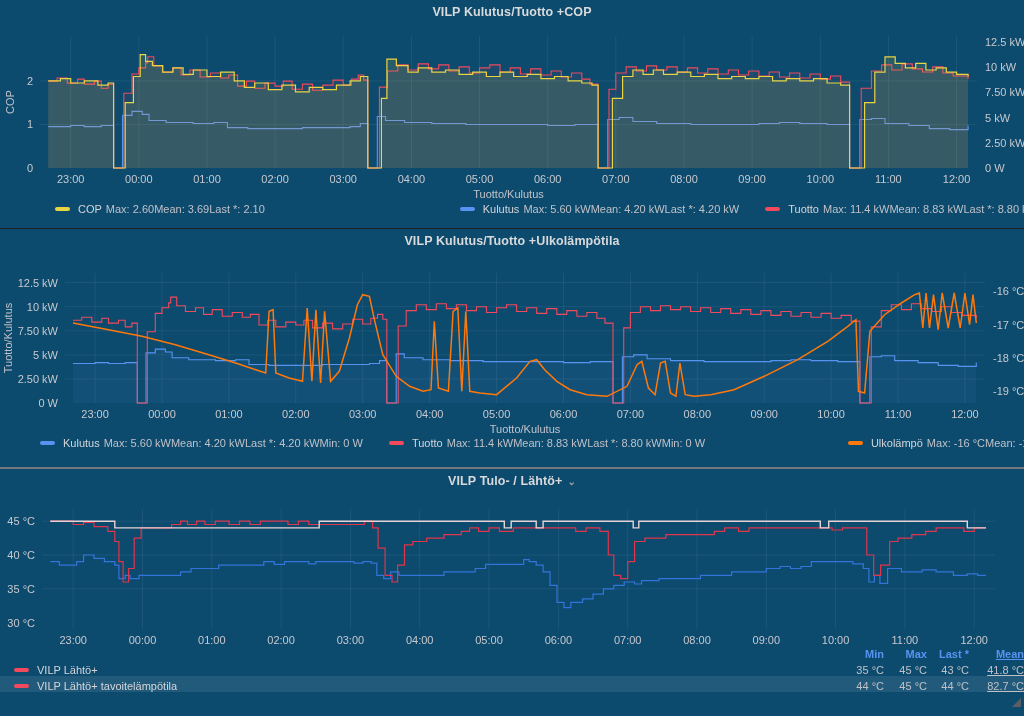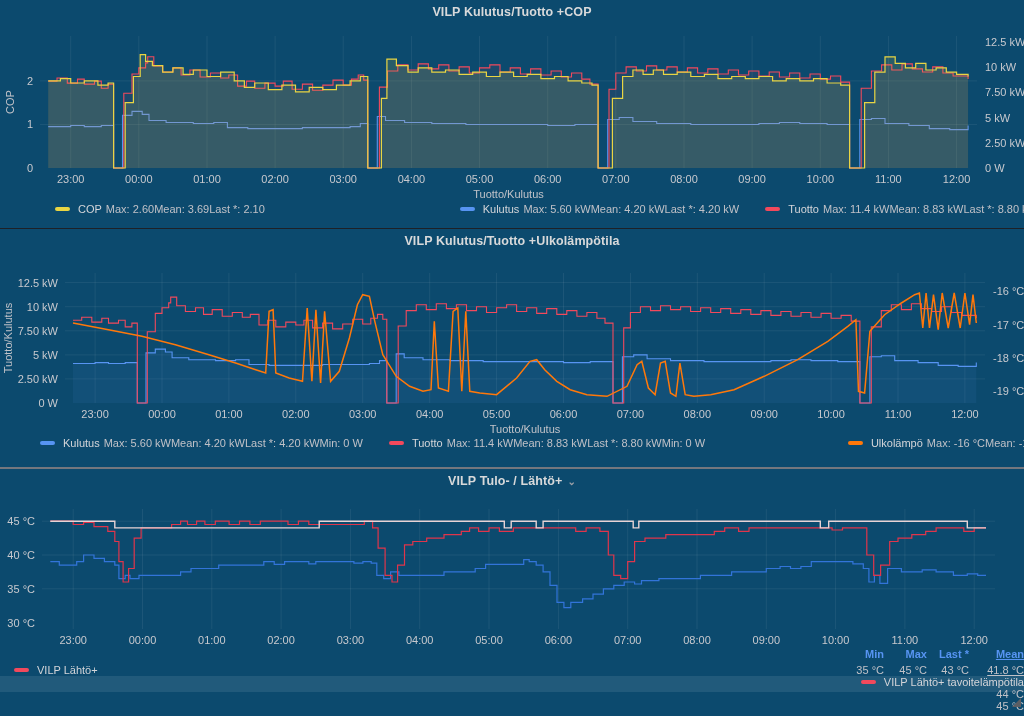--- a/index.html
+++ b/index.html
@@ -23,21 +23,21 @@
   .lg0 .lg-group.r{margin-right:-14px;}
   .lg1{padding-left:40px;}
   .lg1 .lg-group.r{margin-right:-26px;}
   .lg-item{display:inline-flex;align-items:center;margin-right:26px;cursor:pointer;}
   .lg-group.r .lg-item:last-child{margin-right:0;}
   .sw{display:inline-block;width:15px;height:4px;border-radius:2px;margin-right:8px;flex:none;}
   .lg-name{color:#d4d5d9;margin-right:4px;}
   .lg-stat{color:#c0c1c7;}
   .ltable{font-size:11px;}
   .lt-row{display:flex;align-items:flex-end;height:16px;padding-right:0;}
-  .lt-row.hl{background:rgba(255,255,255,0.09);flex-direction:column;}
+  .lt-row.hl{background:rgba(255,255,255,0.09);}
   .lt-head{height:15px;}
   .lt-name{flex:1;display:flex;align-items:center;padding-left:14px;color:#d4d5d9;cursor:pointer;}
   .lt-val{text-align:right;color:#c0c1c7;}
   .lt-val.c0{width:50px;}.lt-val.c1{width:43px;}.lt-val.c2{width:42px;margin-top:41px;}.lt-val.c3{width:55px;text-decoration:underline;}
   .lt-h{color:#5794f2;font-weight:700;cursor:pointer;}
   .divider{height:2px;background:#75777e;}
   .bottombar{position:absolute;left:0;right:0;bottom:0;height:9px;background:#0a0b0d;border-top:2px solid #75777e;z-index:4;}
   .resize-handle{position:absolute;right:3px;top:229px;width:0;height:0;border-left:9px solid transparent;border-bottom:9px solid #5c5e64;z-index:5;cursor:nwse-resize;}
 </style>
 </head>

